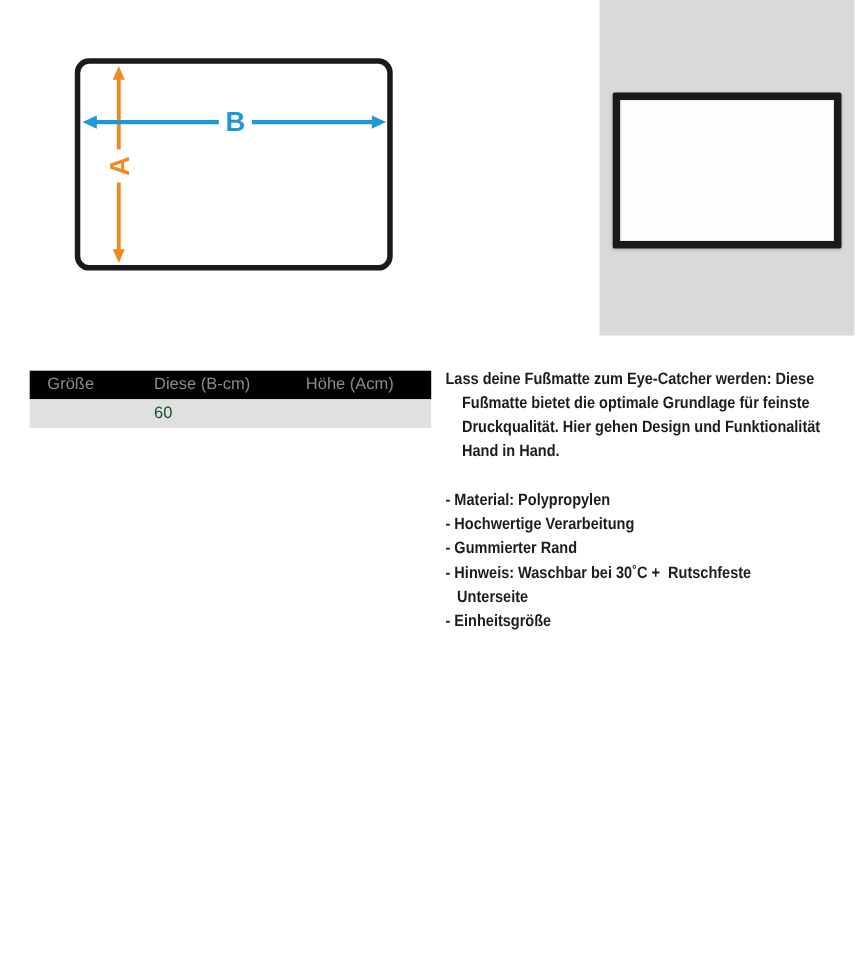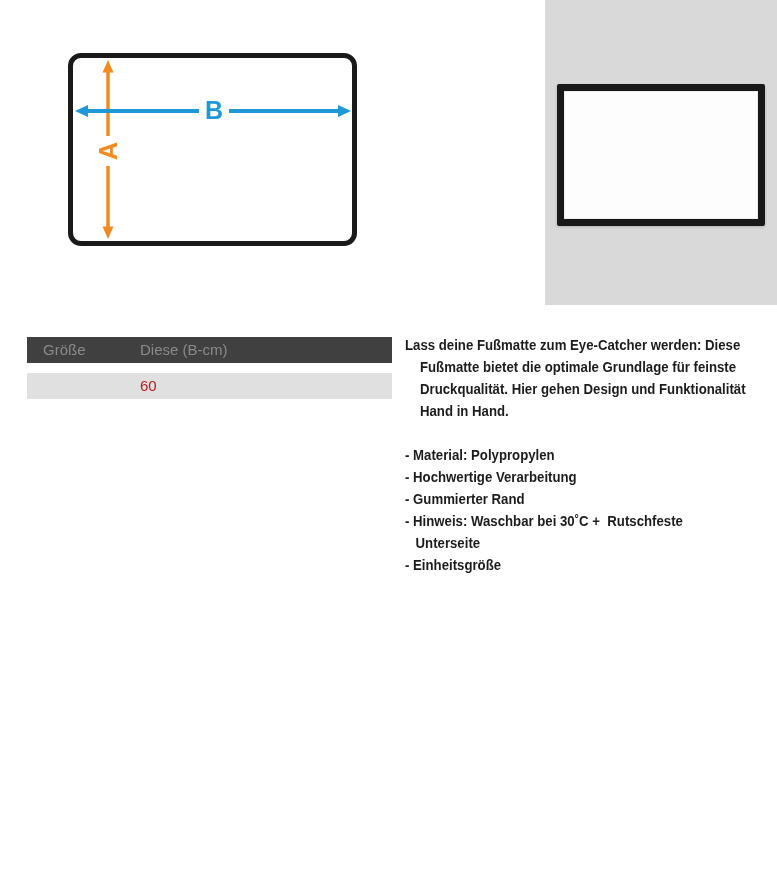--- a/index.html
+++ b/index.html
@@ -25,22 +25,22 @@
   .diagram {
     position:absolute; left:68px; top:53px; width:289px; height:193px;
     box-sizing:border-box; border:5px solid #1a1a1a; border-radius:13px;
     background:#ffffff;
   }
   .diagram svg { display:block; width:279px; height:183px; }
 
   
   .size-table { position:absolute; left:27px; top:337px; width:365px; font-size:15px; }
   .t-row { display:grid; grid-template-columns:97px 138px 130px; height:26px; line-height:26px; }
-  .t-head { background:#404040; color:#8a8a8a; }
-  .t-data { background:#e0e0e0; color:#b91c1c;margin-top:10px; }
+  .t-head { background:#000000; color:#8a8a8a; }
+  .t-data { background:#e0e0e0; color:#14532d; }
   .t-cell { padding-left:16px; overflow:hidden; }
 
   
   .description {
     position:absolute; left:405px; top:334px; width:372px;
     color:#1c1c1c; font-weight:bold; font-size:15px; line-height:22px;
     transform:scaleX(0.88); transform-origin:0 0;
   }
   .desc-line { white-space:pre; }
   .para .cont { padding-left:17px; }
@@ -76,20 +76,21 @@
         <polygon points="278,53 265,47 265,59" fill="#1E98D7"></polygon>
         <text x="141" y="61" text-anchor="middle" font-family="Liberation Sans, sans-serif" font-weight="bold" font-size="25" fill="#1E98D7">B</text>
       </g>
     </svg>
   </div>
 
   <div class="size-table">
     <div class="t-row t-head">
       <div class="t-cell">Größe</div>
       <div class="t-cell">Diese (B-cm)</div>
+      <div class="t-cell">Höhe (Acm)</div>
     </div>
     <div class="t-row t-data">
       <div class="t-cell"></div>
       <div class="t-cell">60</div>
     </div>
   </div>
 
   <div class="description">
     <div class="para">
       <div class="desc-line">Lass deine Fußmatte zum Eye-Catcher werden: Diese</div>

